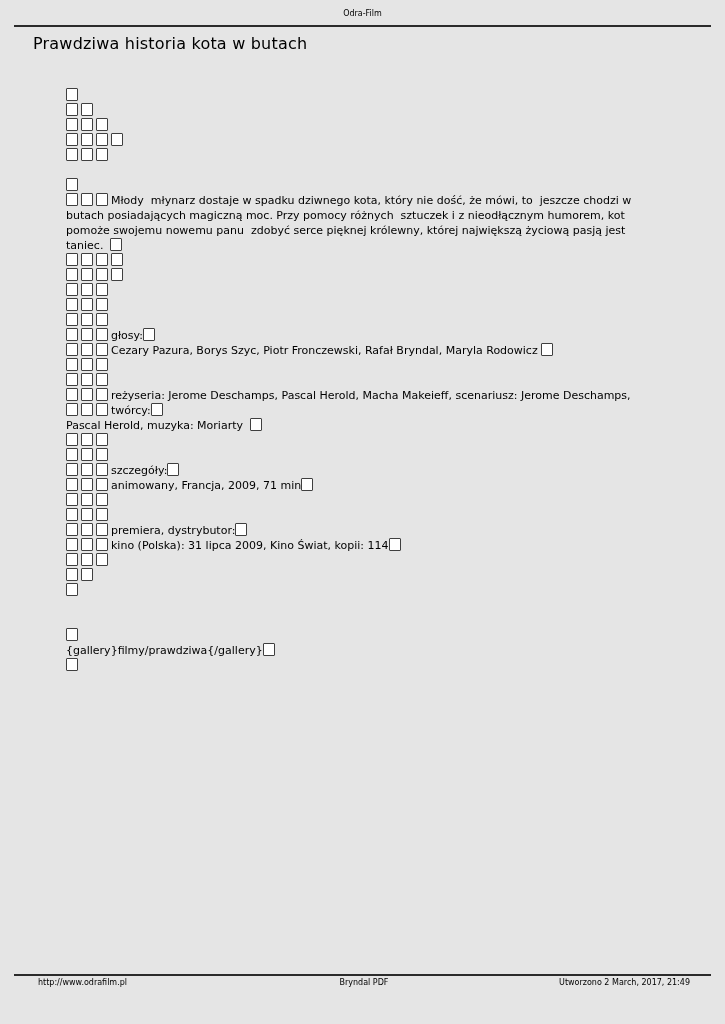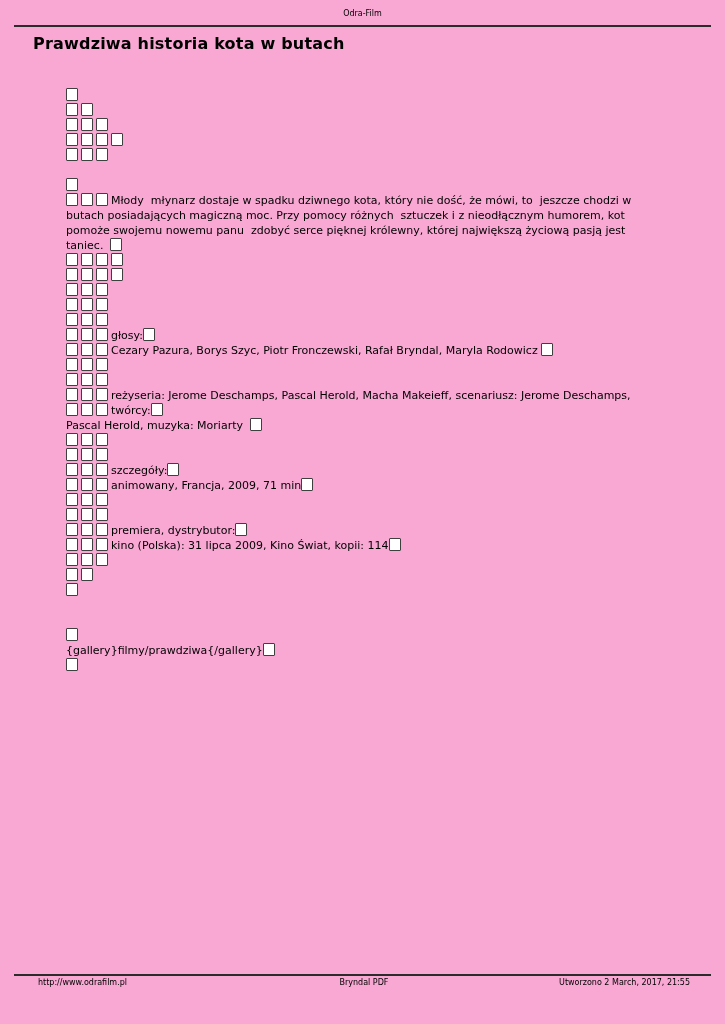--- a/index.html
+++ b/index.html
@@ -4,21 +4,21 @@
 <style>
   html, body {
     margin: 0;
     padding: 0;
     background: #ffffff;
   }
   .page {
     position: relative;
     width: 725px;
     height: 1024px;
-    background: #f9a8d4;
+    background: #e5e5e5;
     color: #000000;
     font-family: "DejaVu Sans", sans-serif;
     overflow: hidden;
   }
   .header {
     position: absolute;
     top: 9px;
     left: 0;
     right: 0;
     text-align: center;
@@ -33,21 +33,21 @@
     background: #2b2b2b;
   }
   .header-rule { top: 25px; }
   .footer-rule { top: 974px; }
   .title {
     position: absolute;
     top: 34px;
     left: 33px;
     margin: 0;
     font-size: 16px;
-    font-weight: bold;
+    font-weight: normal;
     color: #000000;
     letter-spacing: 0.2px;
   }
   .body-lines {
     position: absolute;
     top: 88px;
     left: 33px;
     width: 670px;
     font-size: 11px;
     line-height: 15px;
@@ -135,16 +135,16 @@
       <div class="line"><span class="tofu"></span></div>
       <div class="line">{gallery}filmy/prawdziwa{/gallery}<span class="tofu"></span></div>
       <div class="line"><span class="tofu"></span></div>
     </div>
 
   <div class="rule footer-rule"></div>
 
   <div class="footer">
     <span class="f-left">http://www.odrafilm.pl</span>
     <span class="f-center">Bryndal PDF</span>
-    <span class="f-right">Utworzono 2 March, 2017, 21:55</span>
+    <span class="f-right">Utworzono 2 March, 2017, 21:49</span>
   </div>
 
 </div>
 
 </body></html>

